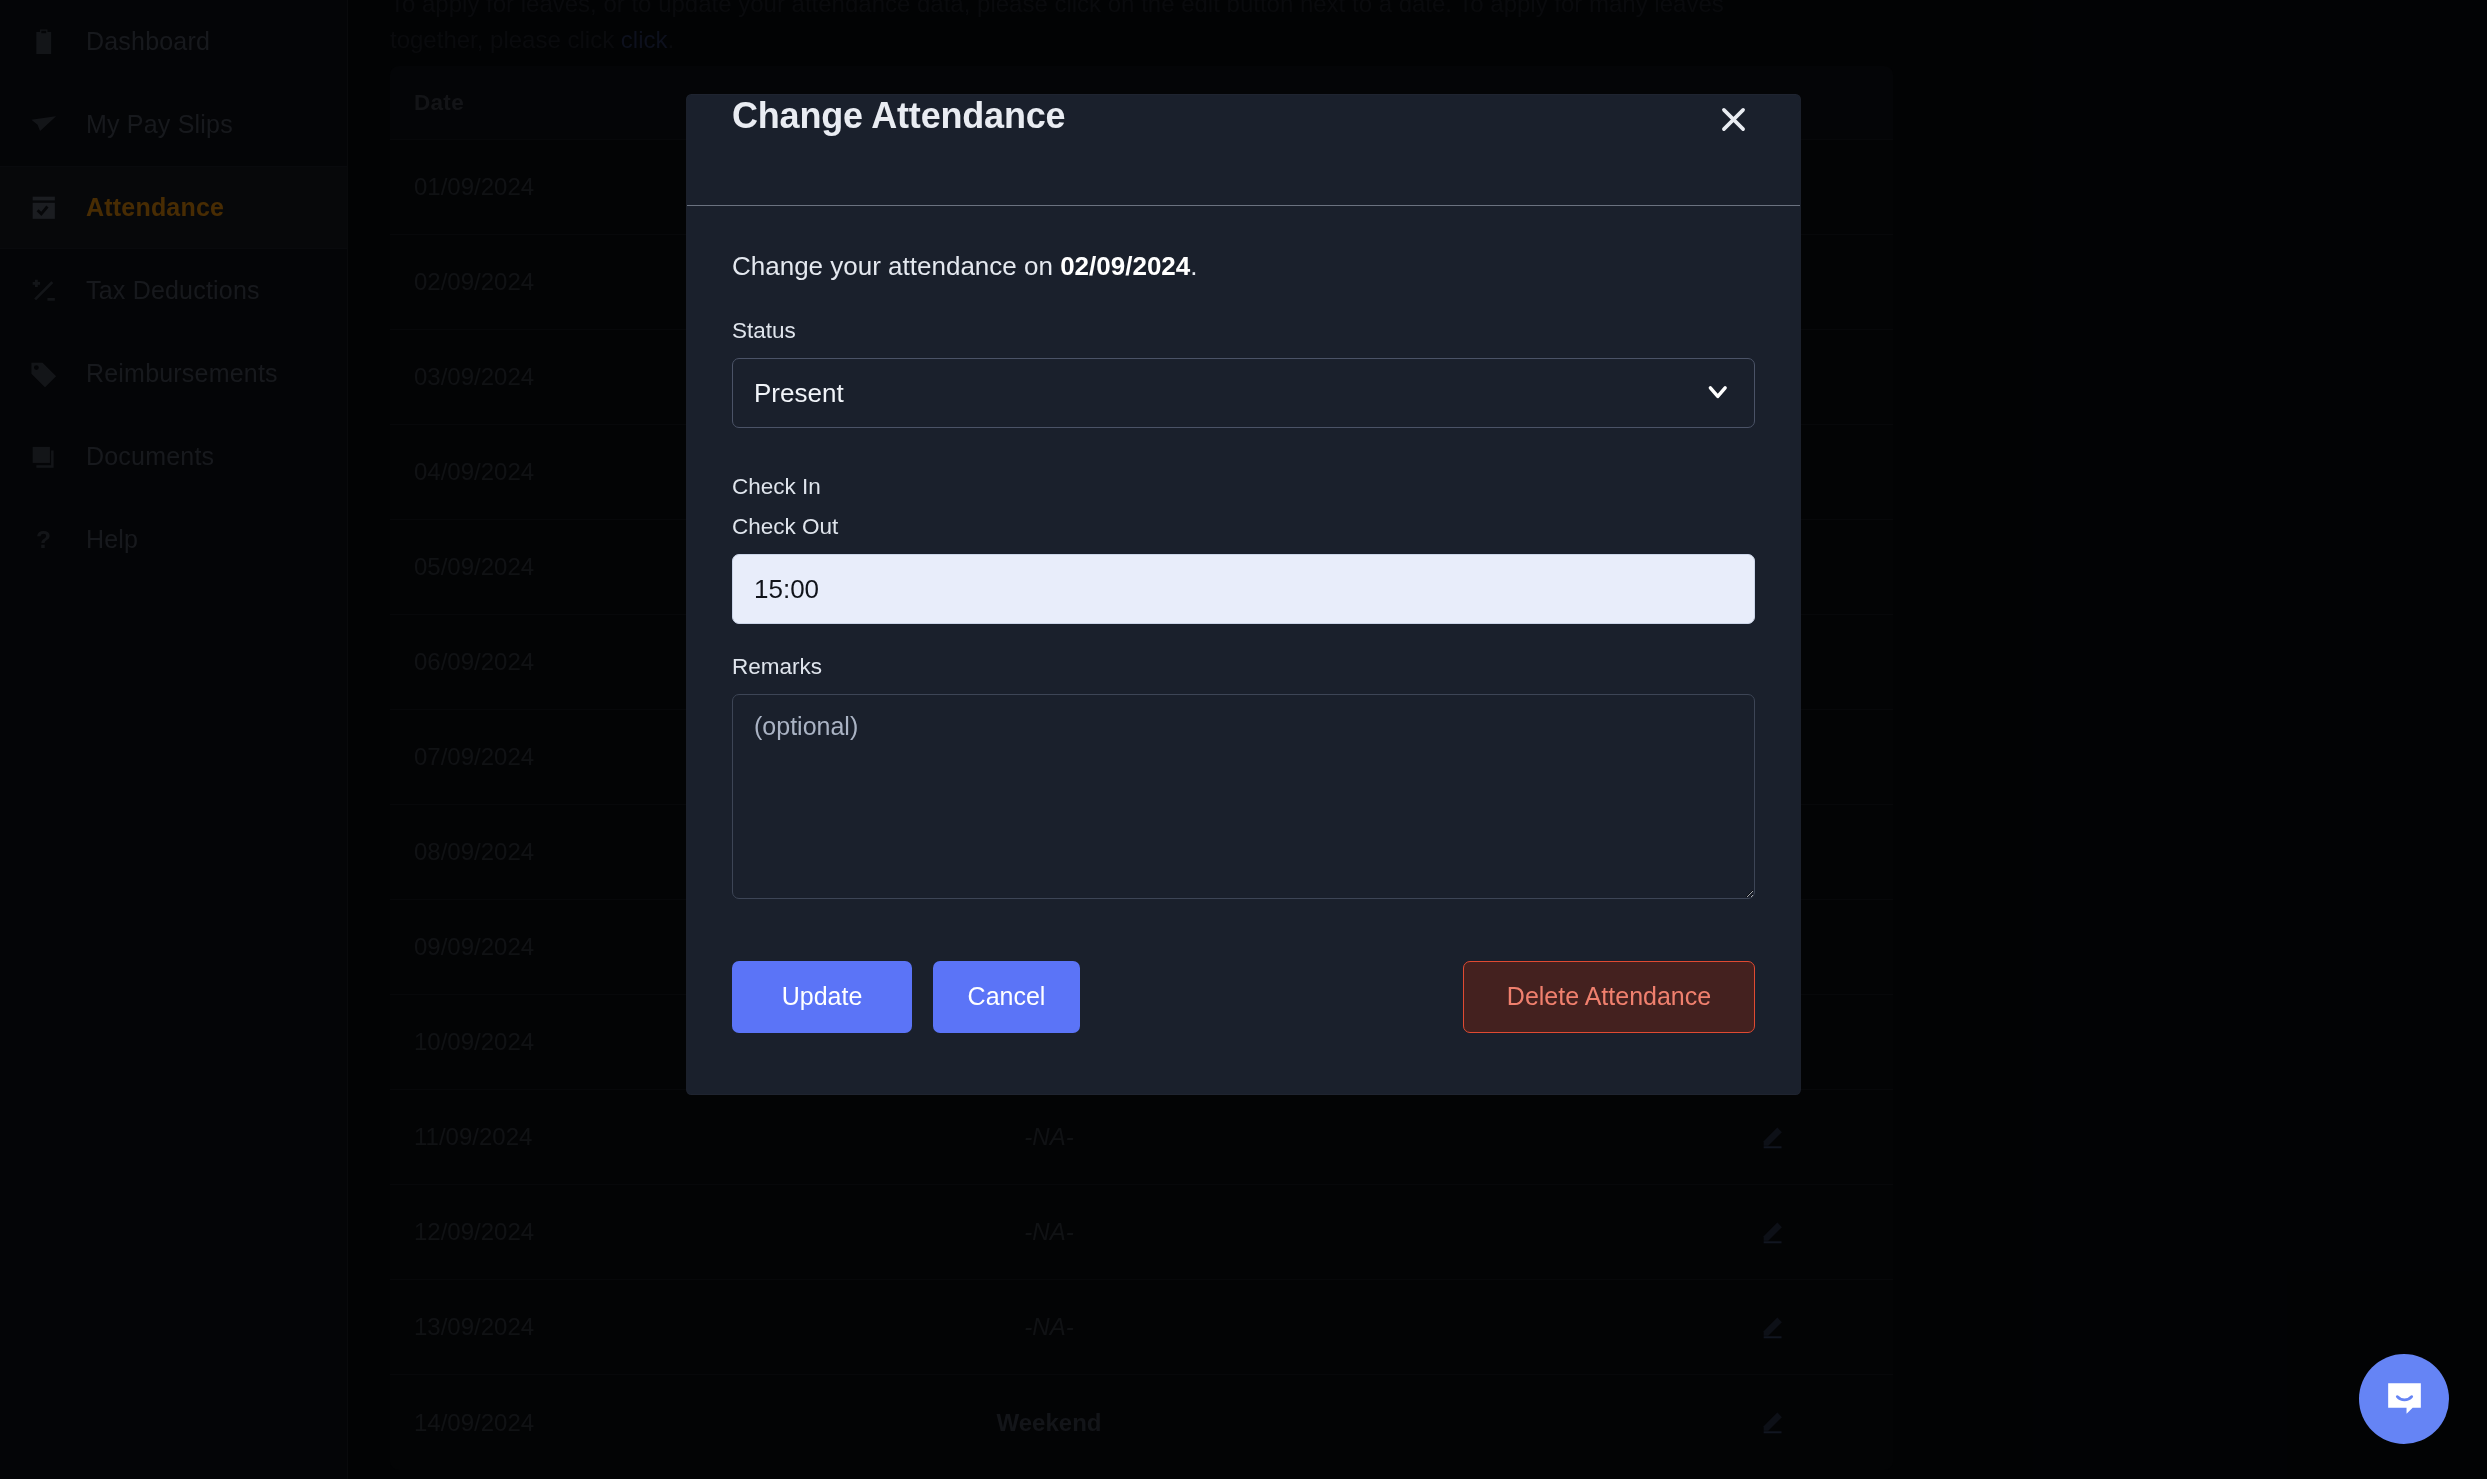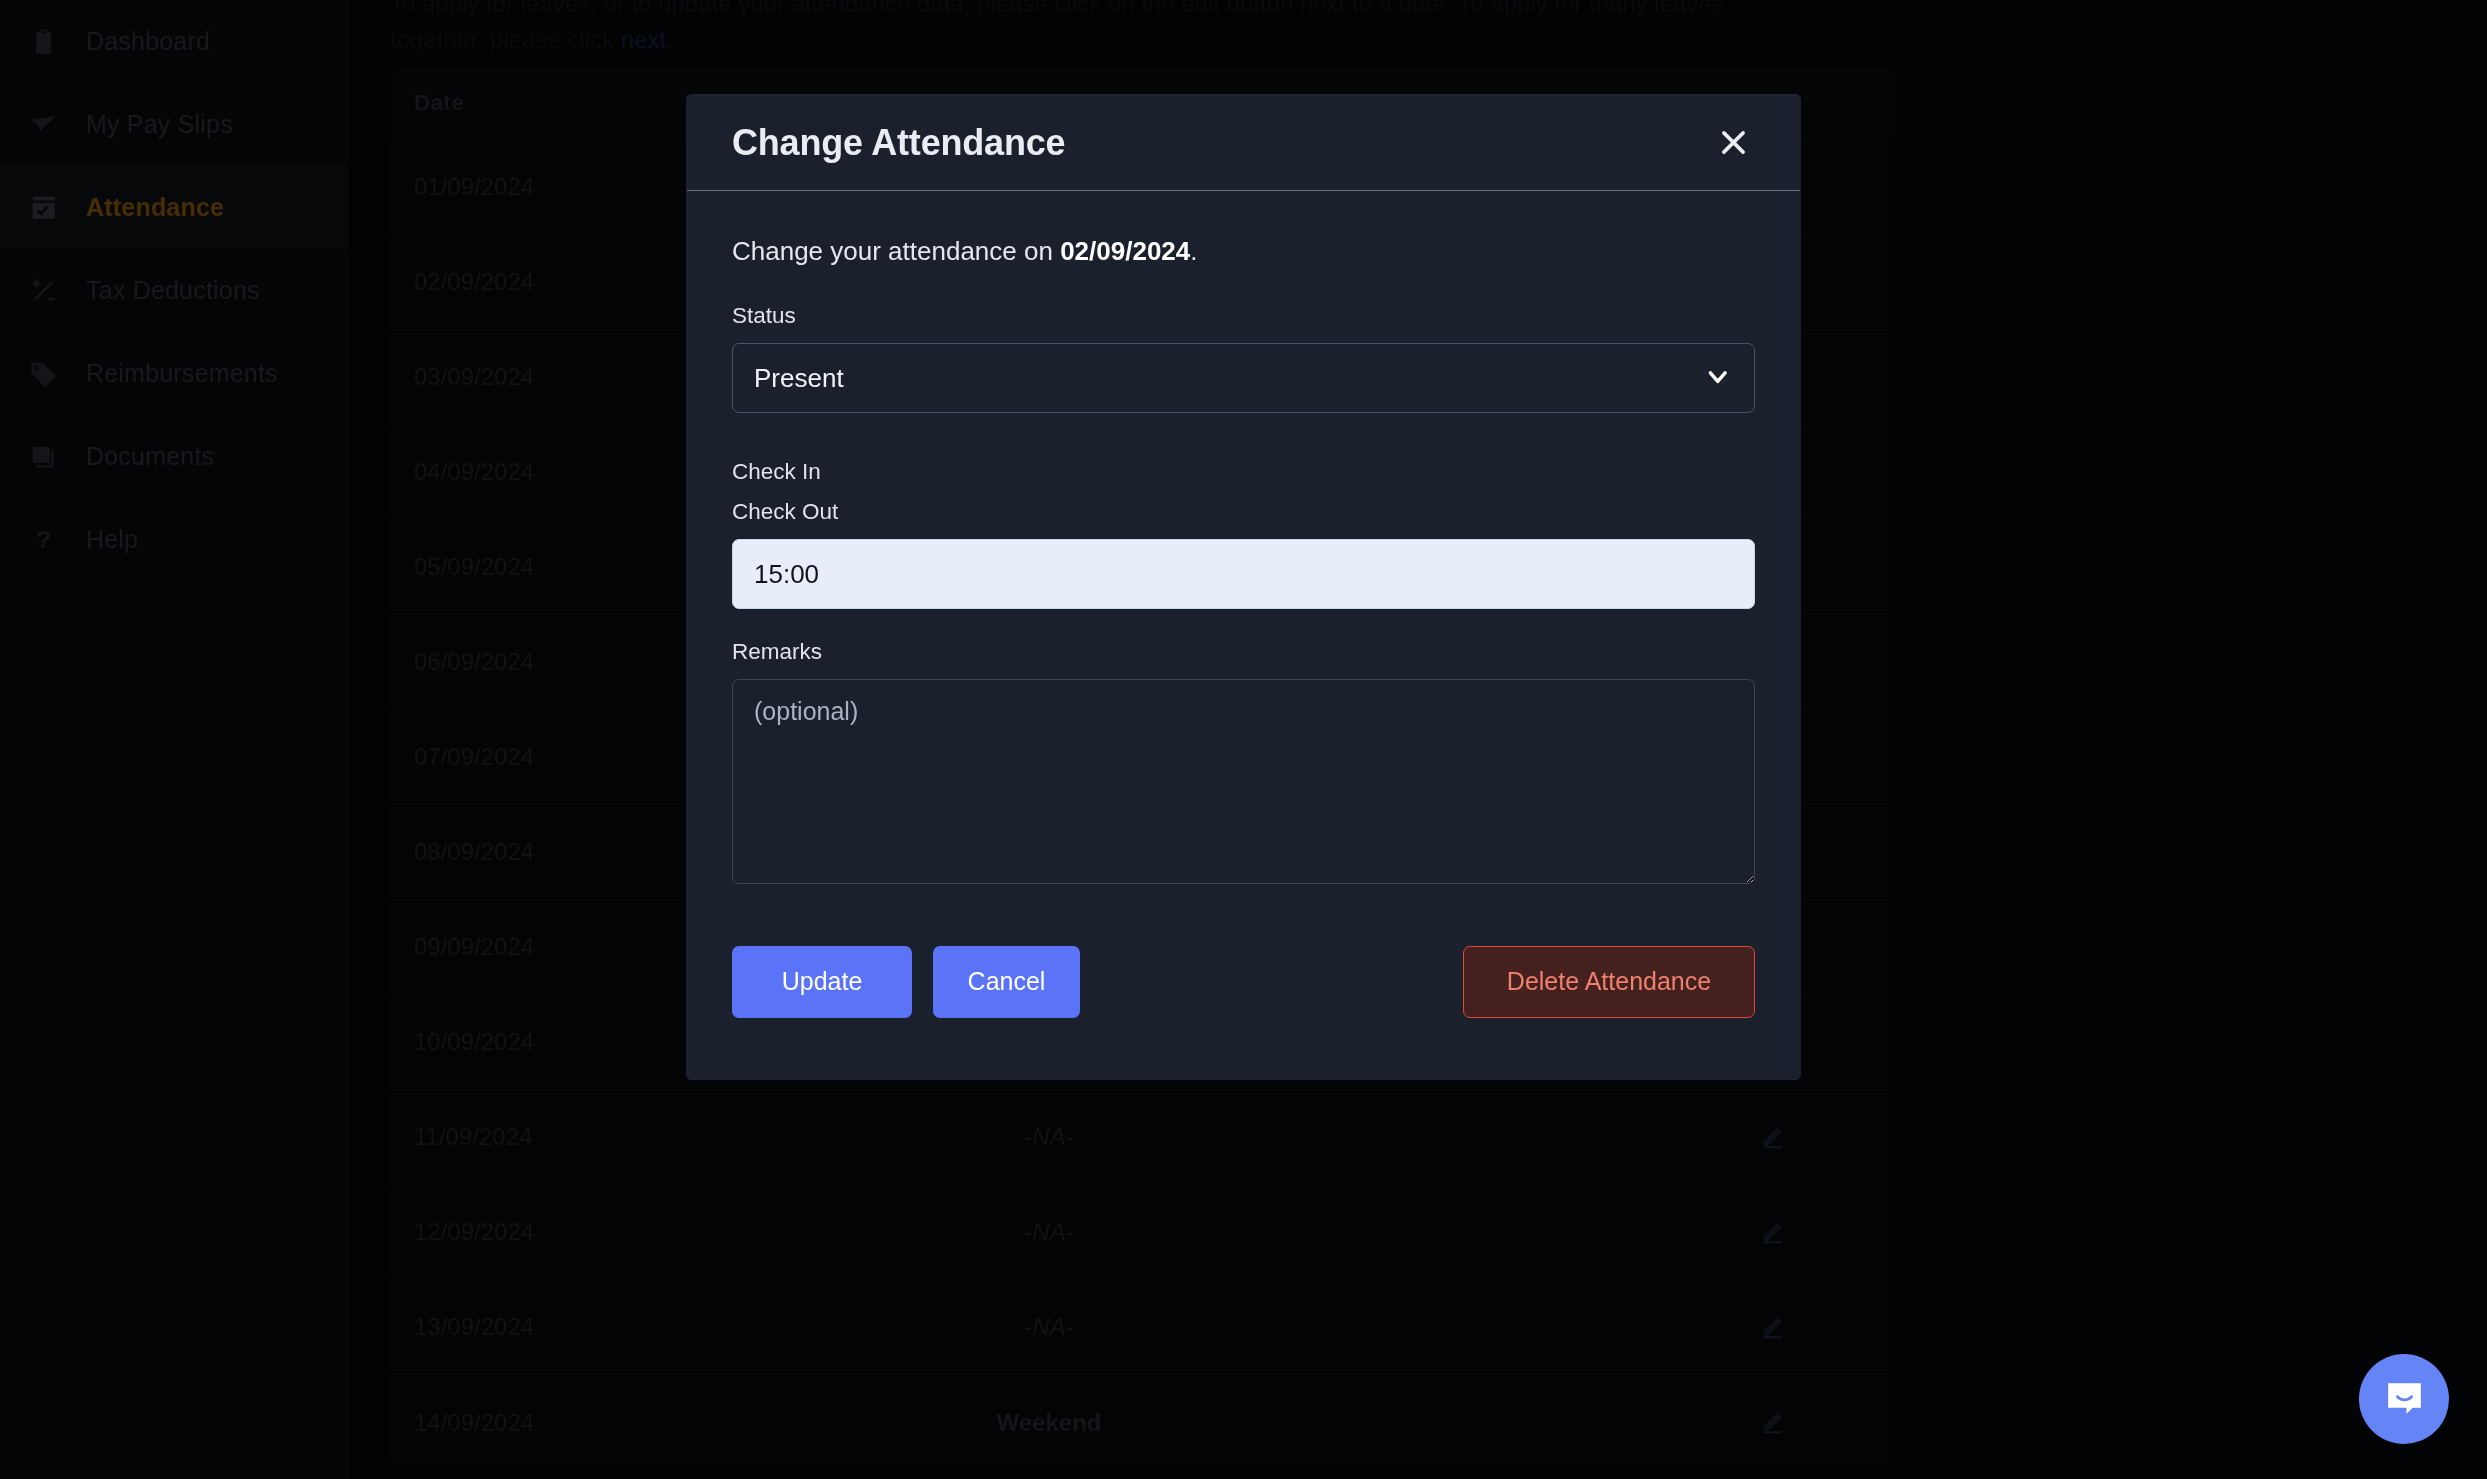--- a/index.html
+++ b/index.html
@@ -124,23 +124,22 @@
     position: absolute;
     left: 687px;
     top: 95px;
     width: 1113px;
     background: #1a202c;
     border-radius: 4.3px;
     z-index: 60;
     box-shadow: 0 0 0 0.9px #1f2430;
   }
   #modal-header {
-    height: 96px;
+    height: 111px;
     display: flex;
-    align-items: center;
     justify-content: space-between;
     padding: 0 42px 0 45px;
     border-bottom: 1.7px solid #6b7280;
   }
   #modal-title {
     color: #e9ecf2;
     font-size: 36px;
     font-weight: bold;
     letter-spacing: -0.2px;
   }
@@ -332,21 +331,21 @@
       </span>
       <span>Help</span>
     </div>
 
   </nav>
 
   <div id="main">
 
     <p id="intro-text">
       <span>To apply for leaves, or to update your attendance data, please click on the edit button next to a date. To apply for many leaves</span><br>
-      <span>together, please click </span><span class="link">next</span><span>.</span>
+      <span>together, please click </span><span class="link">click</span><span>.</span>
     </p>
 
     <div id="table-card">
       <table class="att">
         <thead>
           <tr>
             <th class="c-date">Date</th>
             <th class="c-status">Status</th>
             <th class="c-gap"></th>
             <th class="c-edit">Edit</th>

